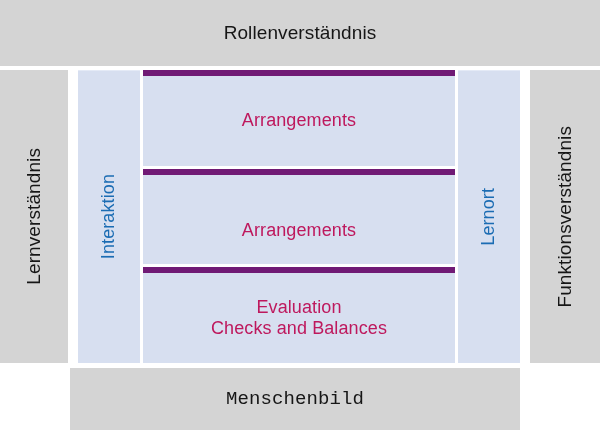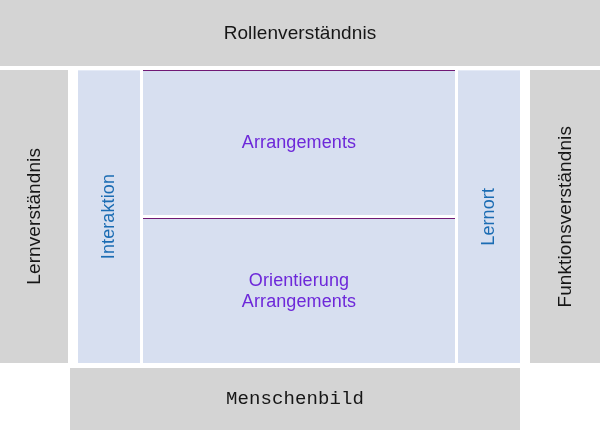--- a/index.html
+++ b/index.html
@@ -97,22 +97,22 @@
     gap: 3px;
   }
   .cell {
     flex: 1 1 0;
     box-sizing: border-box;
     display: flex;
     align-items: center;
     justify-content: center;
     text-align: center;
     background: #d7dff0;
-    color: #6d28d9;
-    border-top: 1px solid #701a75;
+    color: #be185d;
+    border-top: 6px solid #701a75;
   }
 </style>
 </head>
 <body>
 
 <div id="diagram">
 
   <div class="region gray" id="top-bar">
     <span class="label bar-label">Rollenverständnis</span>
   </div>
@@ -123,21 +123,24 @@
 
   <div class="region blue" id="interaktion-col">
     <span class="label vert vert-blue-label">Interaktion</span>
   </div>
 
   <div id="cells">
     <div class="cell">
       <span class="label cell-label"><span>Arrangements</span><br></span>
     </div>
     <div class="cell">
-      <span class="label cell-label"><span>Orientierung</span><br><span>Arrangements</span></span>
+      <span class="label cell-label"><br><span>Arrangements</span></span>
+    </div>
+    <div class="cell">
+      <span class="label cell-label"><span>Evaluation</span><br><span>Checks and Balances</span></span>
     </div>
   </div>
 
   <div class="region blue" id="lernort-col">
     <span class="label vert vert-blue-label">Lernort</span>
   </div>
 
   <div class="region gray" id="right-col">
     <span class="label vert vert-gray-label">Funktionsverständnis</span>
   </div>

